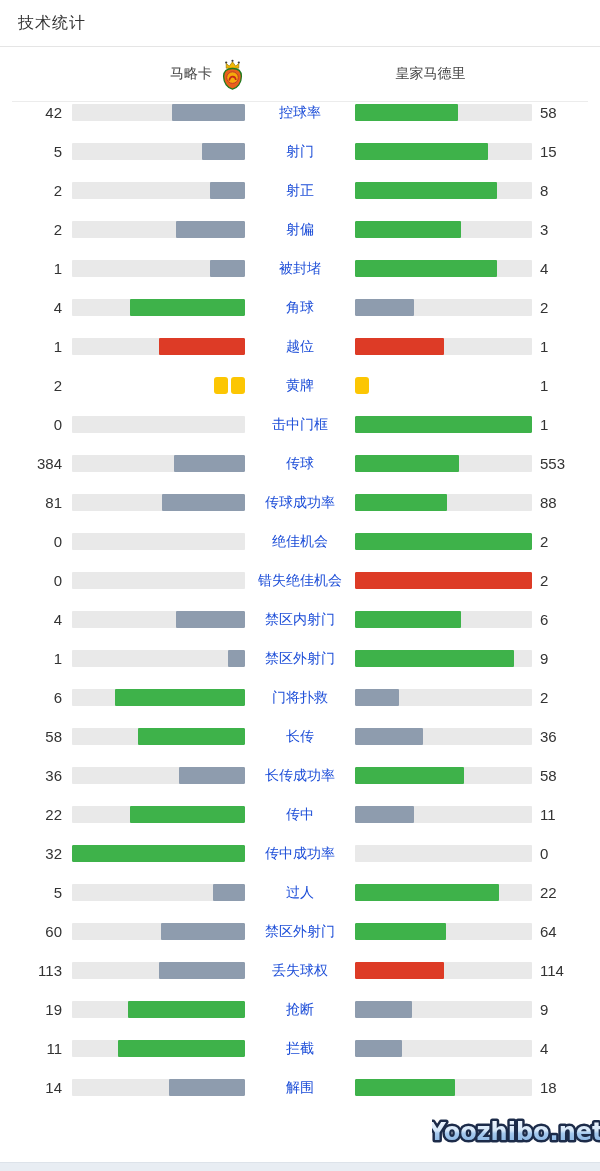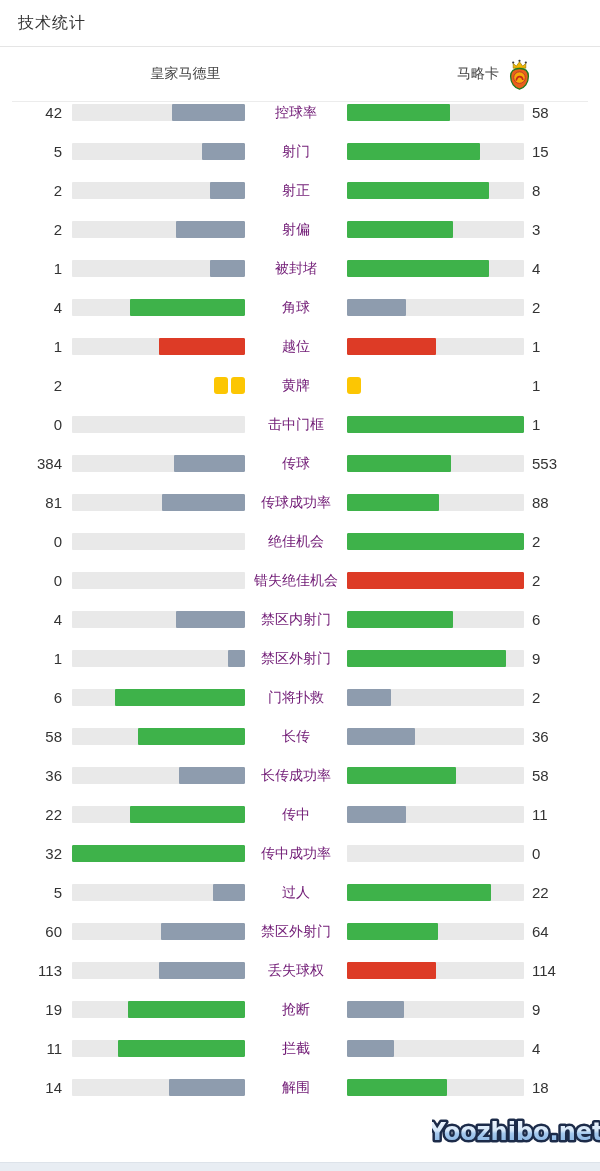--- a/index.html
+++ b/index.html
@@ -35,21 +35,21 @@
   .bar {
     position: relative; height: 17px; background: #e9e9e9; border-radius: 1px; overflow: hidden;
   }
   .bar.home { width: 173px; margin-left: 6px; }
   .bar.away { width: 177px; }
   .fill { position: absolute; top: 0; height: 100%; border-radius: 1px; }
   .bar.home .fill { right: 0; }
   .bar.away .fill { left: 0; }
   .bar.nobg { background: transparent; overflow: visible; }
   .stat-label {
-    width: 102px; text-align: center; font-size: 14px; color: #701a75;
+    width: 110px; text-align: center; font-size: 14px; color: #1d4ed8;
     white-space: nowrap;
   }
   .cards { display: flex; gap: 3px; align-items: center; height: 17px; }
   .bar.home .cards { position: absolute; right: 0; top: 0; }
   .bar.away .cards { position: absolute; left: 0; top: 0; }
   .card-sq { width: 14px; height: 17px; border-radius: 3px; }
 
   .bottom-strip {
     position: absolute; left: 0; bottom: 0; width: 600px; height: 9px;
     background: #e8edf3; border-top: 1px solid #dde3ea;
@@ -59,37 +59,37 @@
 </head>
 <body>
 
 <div class="page">
 
   <div class="title-bar">
     <h1>技术统计</h1>
   </div>
 
   <div class="team-header">
-    <div class="team-cell away">
-      <span>皇家马德里</span>
-    </div>
     <div class="team-cell home">
       <span>马略卡</span>
       <span class="crest">
         <svg viewBox="0 0 25 31" width="25" height="31">
           <circle cx="6.2" cy="3.6" r="1.1" fill="#3a3a3a"></circle>
           <circle cx="12.5" cy="1.8" r="1.1" fill="#3a3a3a"></circle>
           <circle cx="18.8" cy="3.6" r="1.1" fill="#3a3a3a"></circle>
           <path d="M6.2 9.2 V4.4 l3.1 2.7 L12.5 2.8 l3.2 4.3 L18.8 4.4 v4.8 z" fill="#f2b705" stroke="#8a6d00" stroke-width="0.6"></path>
           <path d="M12.5 9.5 C18.3 9.5 21.4 12.3 21.4 17.3 C21.4 24.2 17.4 29 12.5 30.2 C7.6 29 3.6 24.2 3.6 17.3 C3.6 12.3 6.7 9.5 12.5 9.5 Z" fill="#e8611c" stroke="#1f7a1f" stroke-width="1.3"></path>
           <circle cx="12.5" cy="18.6" r="5.8" fill="#f5a90a" stroke="#c0392b" stroke-width="1"></circle>
           <path d="M9.2 21.6 C10 16.4 15.2 16.4 15.9 21" fill="none" stroke="#c62818" stroke-width="1.6"></path>
         </svg>
       </span>
     </div>
+    <div class="team-cell away">
+      <span>皇家马德里</span>
+    </div>
   </div>
 
   <div class="divider-inset"></div>
 
   <div class="stats-list" id="stats-list">
   <div class="stat-row">
     <span class="num home">42</span>
     <div class="bar home">
           <div class="fill" style="width: 42%; background: rgb(142, 156, 174);"></div>
         </div>

